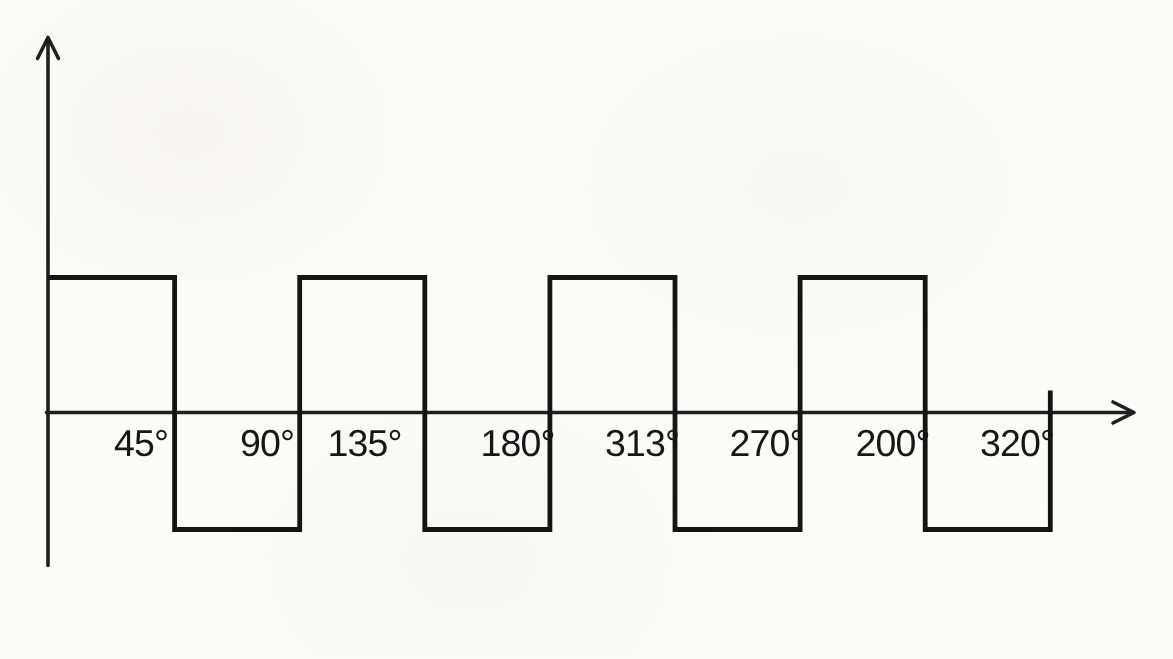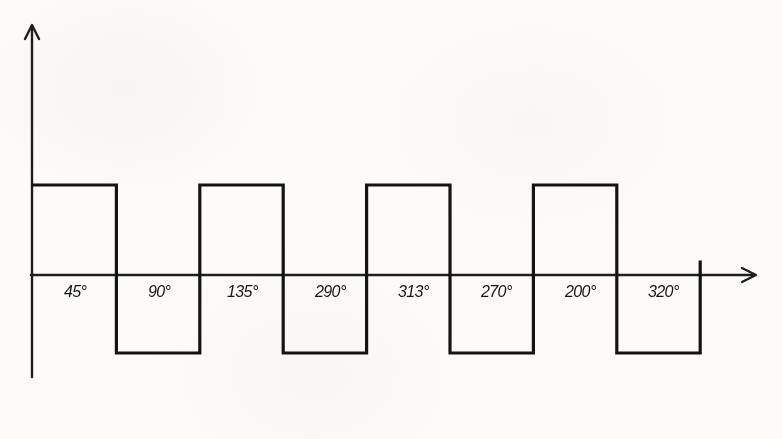--- a/index.html
+++ b/index.html
@@ -20,32 +20,31 @@
   svg.plot {
     position: absolute;
     left: 0; top: 0;
     width: 782px; height: 439px;
     display: block;
   }
   .xlbl {
     position: absolute;
     top: 284px;
     width: 60px;
-    text-align: left;
-    font-size: 16px;
+    text-align: center;
+    font-size: 25px;
     line-height: 1;
     letter-spacing: -0.6px;
     color: #161616;
     user-select: none;
     white-space: nowrap;
-    font-style: italic;
   }
   .xl-0 { left:  64px; }
   .xl-1 { left: 148px; }
-  .xl-2 { left: 227px; }
+  .xl-2 { left: 213px; }
   .xl-3 { left: 315px; }
   .xl-4 { left: 398px; }
   .xl-5 { left: 481px; }
   .xl-6 { left: 565px; }
   .xl-7 { left: 648px; }
 </style>
 </head>
 <body>
 
 <div class="stage">
@@ -57,19 +56,19 @@
 
     <line class="axis" x1="31" y1="275" x2="754" y2="275" stroke="#1f1f1f" stroke-width="2.4" stroke-linecap="round"></line>
     <polyline class="axis" points="742,268 756,275 742,282" fill="none" stroke="#1f1f1f" stroke-width="2.4" stroke-linecap="round" stroke-linejoin="round"></polyline>
 
     <polyline id="wave" fill="none" stroke="#141414" stroke-width="3.2" stroke-linejoin="miter" stroke-linecap="square" points="33.0,185 116.4,185 116.4,353 199.8,353 199.8,185 283.2,185 283.2,353 366.6,353 366.6,185 450.0,185 450.0,353 533.4,353 533.4,185 616.8,185 616.8,353 700.2,353 700.2,262"></polyline>
   </svg>
 
   <span class="xlbl xl-0" style="color: rgb(22, 22, 22);">45°</span>
   <span class="xlbl xl-1" style="color: rgb(22, 22, 22);">90°</span>
   <span class="xlbl xl-2" style="color: rgb(22, 22, 22);">135°</span>
-  <span class="xlbl xl-3" style="color: rgb(22, 22, 22);">290°</span>
+  <span class="xlbl xl-3" style="color: rgb(22, 22, 22);">180°</span>
   <span class="xlbl xl-4" style="color: rgb(22, 22, 22);">313°</span>
   <span class="xlbl xl-5" style="color: rgb(22, 22, 22);">270°</span>
   <span class="xlbl xl-6" style="color: rgb(22, 22, 22);">200°</span>
   <span class="xlbl xl-7" style="color: rgb(22, 22, 22);">320°</span>
 
 </div>
 
 </body></html>

